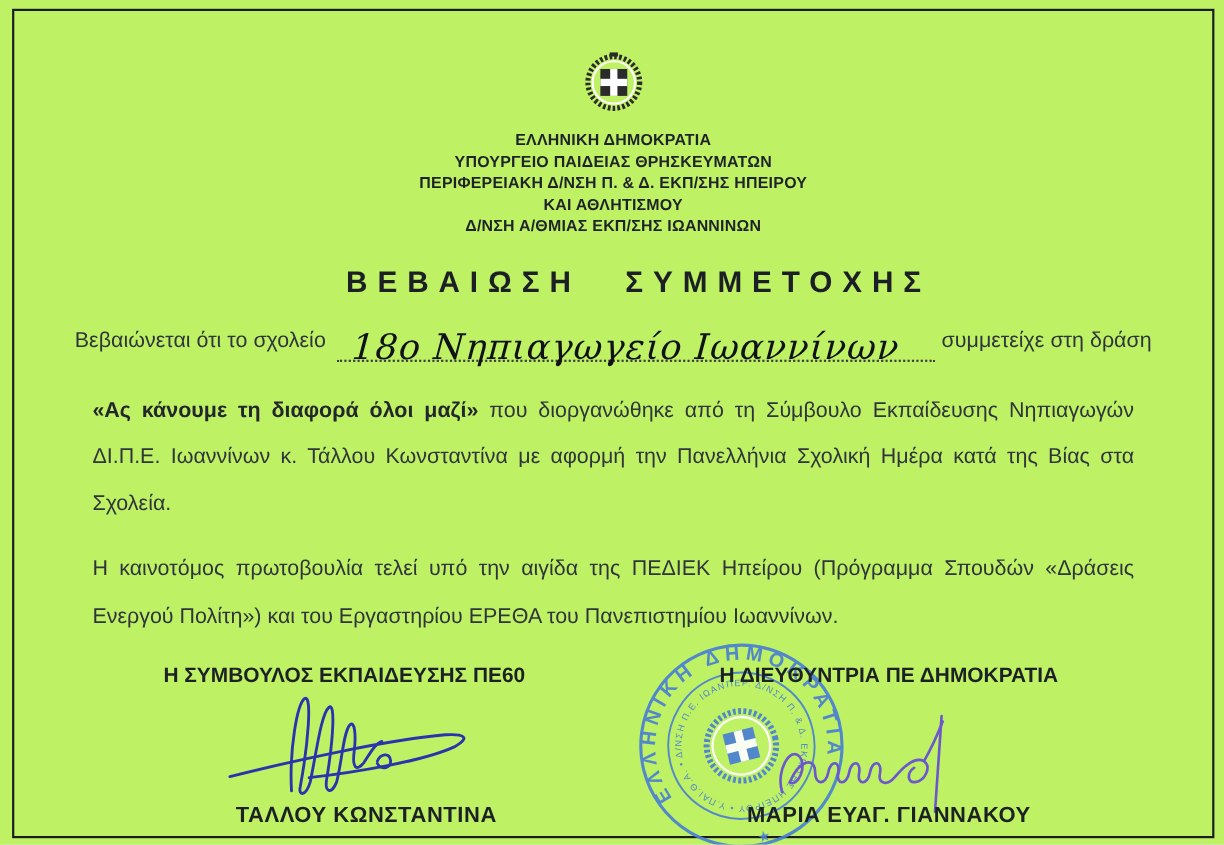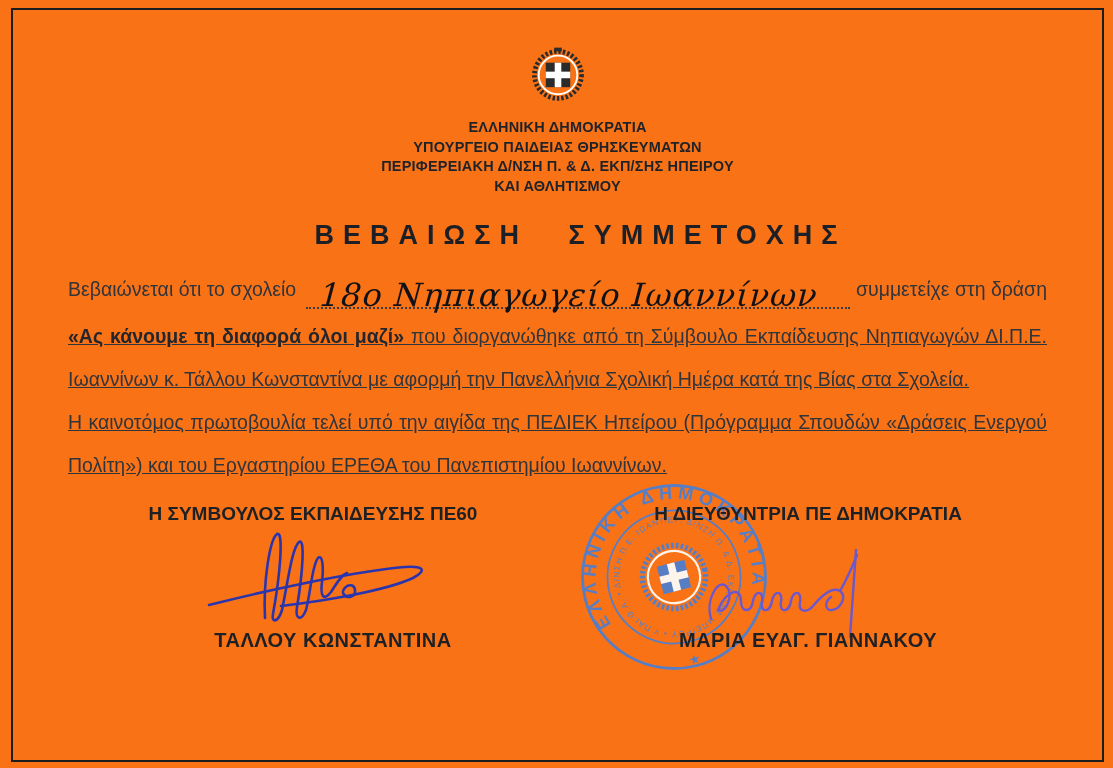--- a/index.html
+++ b/index.html
@@ -1,17 +1,17 @@
 <!DOCTYPE html>
 <html><head>
 <meta charset="utf-8">
 <style>
   html,body{margin:0;padding:0;background:#e8e8e8;}
   .page{
-    position:relative;width:1113px;height:768px;background:#f97316;
+    position:relative;width:1113px;height:768px;background:#bef264;
     font-family:"Liberation Sans",sans-serif;color:#2e3238;overflow:hidden;
     margin:0 auto;
   }
   .border-frame{
     position:absolute;top:8px;left:11px;right:9px;bottom:6px;
     border:2px solid #1a1c1e;pointer-events:none;
   }
   .content{position:absolute;top:10px;left:13px;right:11px;bottom:8px;}
 
   .emblem-wrap{width:100%;text-align:center;margin-top:32px;}
@@ -29,21 +29,21 @@
   .intro-prefix,.intro-suffix{white-space:nowrap;padding-bottom:4px;}
   .school-slot{
     flex:1;position:relative;height:42px;margin:0 6px 9px 10px;
     border-bottom:2.5px dotted #3c3c3c;
   }
   .handwritten{
     position:absolute;left:14px;bottom:-7px;white-space:nowrap;
     font-family:"DejaVu Serif",serif;font-style:italic;
     font-size:32px;color:#101218;transform:skewX(-4deg);letter-spacing:1px;
   }
-  .para{margin:0;text-align:justify;line-height:2.2;text-decoration:underline;}
+  .para{margin:16px;text-align:justify;line-height:2.2;}
   .para b{color:#23262c;}
   .date-line{text-align:center;font-size:19.5px;margin-top:8px;color:#2a2e34;}
 
   .sig-area{position:relative;height:210px;margin-top:10px;}
   .sig-role{position:absolute;font-weight:bold;font-size:19px;color:#1d2025;text-align:center;z-index:3;}
   .sig-role.left{top:6px;left:60px;width:480px;}
   .sig-role.right{top:6px;left:600px;width:390px;}
   .sig-name{position:absolute;font-weight:bold;font-size:20px;color:#1d2025;text-align:center;letter-spacing:.5px;z-index:3;}
   .sig-name.left{top:132px;left:110px;width:420px;}
   .sig-name.right{top:132px;left:610px;width:370px;}
@@ -68,20 +68,21 @@
         <rect x="22" y="31.5" width="26" height="7" fill="#ffffff"></rect>
         <rect x="31" y="6" width="8" height="4" fill="#2b2b2b"></rect>
       </svg>
     </div>
 
     <div class="gov-header">
       <div>ΕΛΛΗΝΙΚΗ ΔΗΜΟΚΡΑΤΙΑ</div>
       <div>ΥΠΟΥΡΓΕΙΟ  ΠΑΙΔΕΙΑΣ ΘΡΗΣΚΕΥΜΑΤΩΝ</div>
       <div>ΠΕΡΙΦΕΡΕΙΑΚΗ  Δ/ΝΣΗ  Π. &amp; Δ. ΕΚΠ/ΣΗΣ ΗΠΕΙΡΟΥ</div>
       <div>ΚΑΙ ΑΘΛΗΤΙΣΜΟΥ</div>
+      <div>Δ/ΝΣΗ Α/ΘΜΙΑΣ ΕΚΠ/ΣΗΣ ΙΩΑΝΝΙΝΩΝ</div>
     </div>
 
     <div class="cert-title">ΒΕΒΑΙΩΣΗ ΣΥΜΜΕΤΟΧΗΣ</div>
 
     <div class="body-text">
       <div class="intro-line">
         <span class="intro-prefix">Βεβαιώνεται ότι το σχολείο</span>
         <span class="school-slot">
           <span class="handwritten">18ο Νηπιαγωγείο Ιωαννίνων</span>
         </span>

